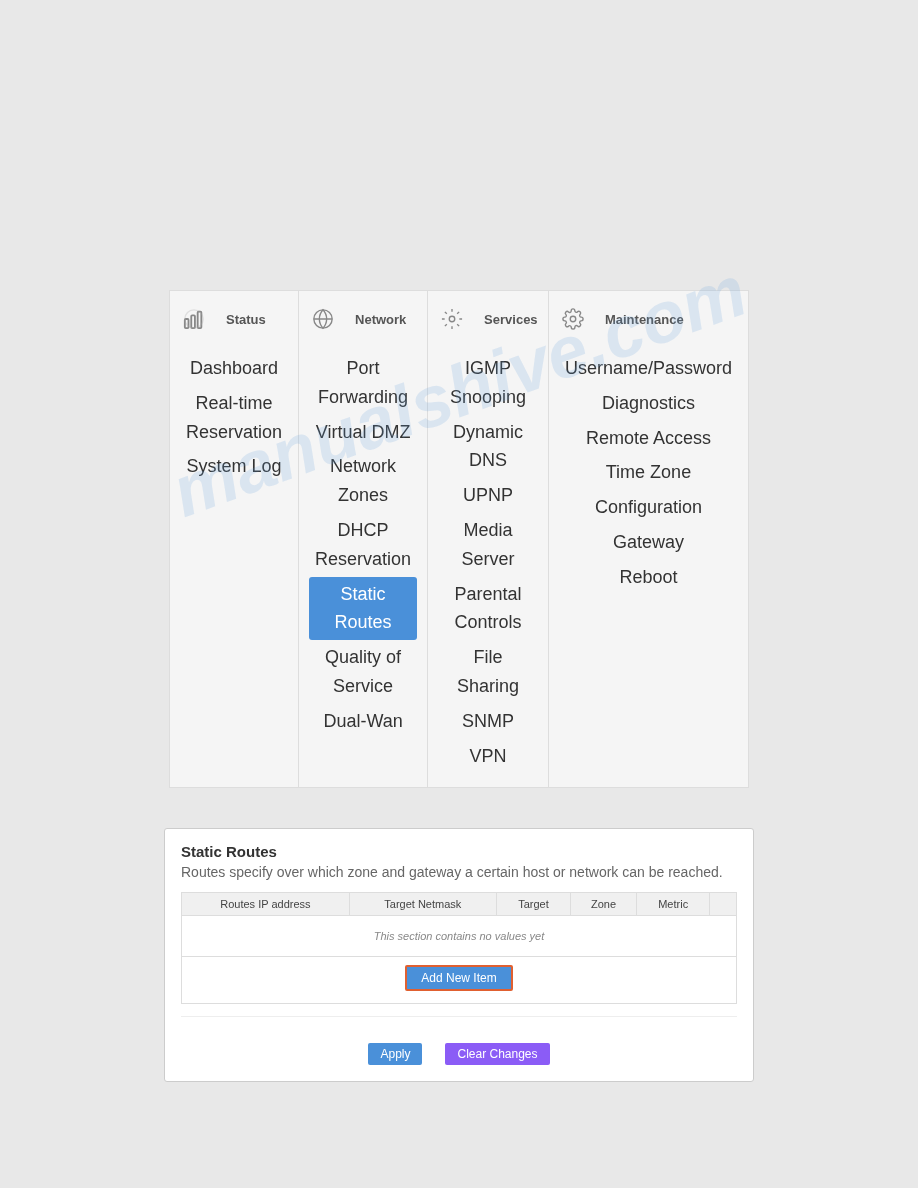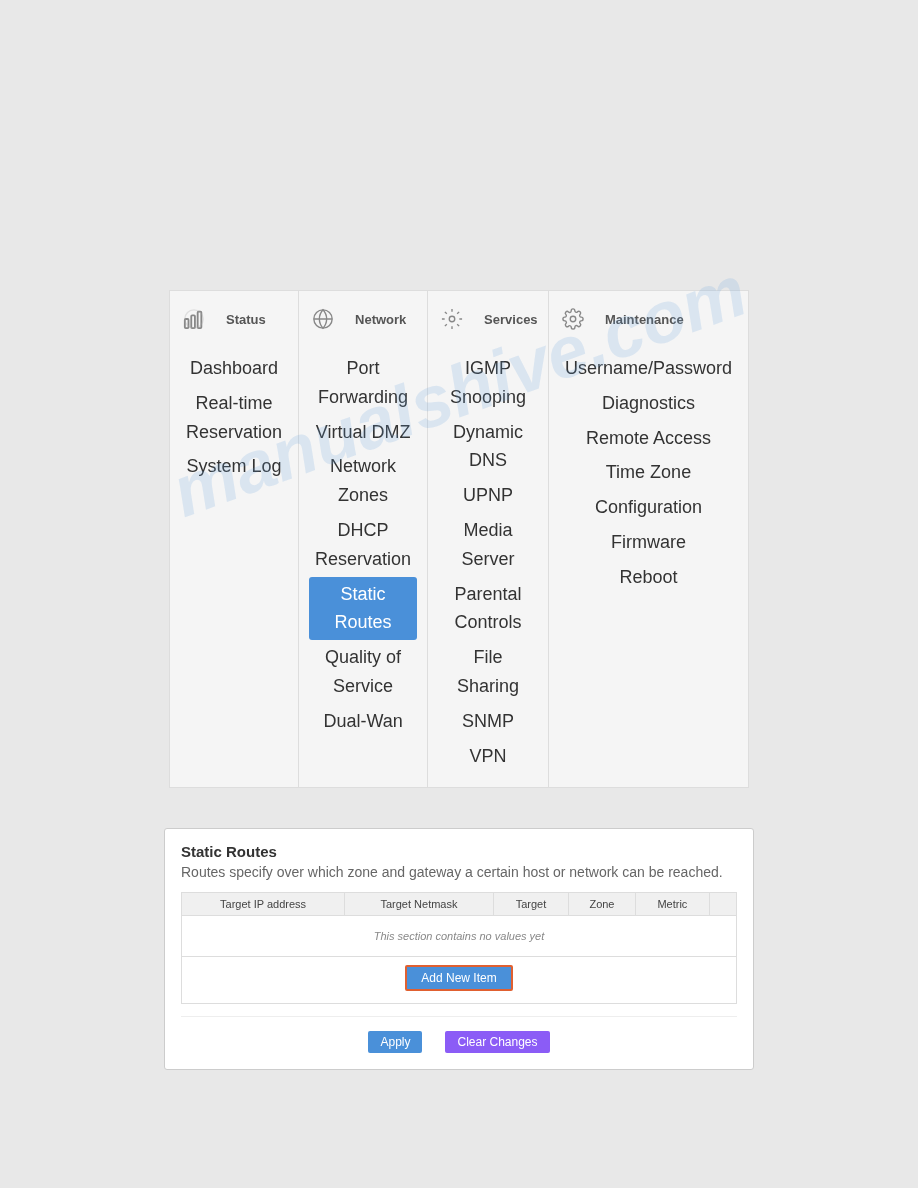--- a/index.html
+++ b/index.html
@@ -163,21 +163,21 @@
       margin: 0 auto;
     }
 
     .add-btn-wrapper {
       text-align: center;
       margin-bottom: 4px;
     }
 
     .routes-actions {
       border-top: 1px solid #eee;
-      padding-top: 14px;
+      padding-top: 26px;
       display: flex;
       gap: 23px;
       justify-content: center;
     }
 
     .btn-apply {
       background: #4a90d9;
       color: white;
       border: none;
       padding: 4px 12px;
@@ -275,34 +275,34 @@
             <path d="M19.4 15a1.65 1.65 0 0 0 .33 1.82l.06.06a2 2 0 0 1-2.83 2.83l-.06-.06a1.65 1.65 0 0 0-1.82-.33 1.65 1.65 0 0 0-1 1.51V21a2 2 0 0 1-4 0v-.09A1.65 1.65 0 0 0 9 19.4a1.65 1.65 0 0 0-1.82.33l-.06.06a2 2 0 0 1-2.83-2.83l.06-.06A1.65 1.65 0 0 0 4.68 15a1.65 1.65 0 0 0-1.51-1H3a2 2 0 0 1 0-4h.09A1.65 1.65 0 0 0 4.6 9a1.65 1.65 0 0 0-.33-1.82l-.06-.06a2 2 0 0 1 2.83-2.83l.06.06A1.65 1.65 0 0 0 9 4.68a1.65 1.65 0 0 0 1-1.51V3a2 2 0 0 1 4 0v.09a1.65 1.65 0 0 0 1 1.51 1.65 1.65 0 0 0 1.82-.33l.06-.06a2 2 0 0 1 2.83 2.83l-.06.06A1.65 1.65 0 0 0 19.4 9a1.65 1.65 0 0 0 1.51 1H21a2 2 0 0 1 0 4h-.09a1.65 1.65 0 0 0-1.51 1z"></path>
           </svg>
         </div>
         <span class="nav-section-title">Maintenance</span>
       </div>
       <span class="nav-item">Username/Password</span>
       <span class="nav-item">Diagnostics</span>
       <span class="nav-item">Remote Access</span>
       <span class="nav-item">Time Zone</span>
       <span class="nav-item">Configuration</span>
-      <span class="nav-item">Firmware</span>
+      <span class="nav-item">Gateway</span>
       <span class="nav-item">Reboot</span>
     </div>
 
   </div>
 
   <div class="routes-panel">
     <div class="routes-title">Static Routes</div>
     <div class="routes-desc">Routes specify over which zone and gateway a certain host or network can be reached.</div>
 
     <table class="routes-table">
       <thead>
         <tr>
-          <th>Target IP address</th>
+          <th>Routes IP address</th>
           <th>Target Netmask</th>
           <th>Target</th>
           <th>Zone</th>
           <th>Metric</th>
           <th></th>
         </tr>
       </thead>
       <tbody>
         <tr class="empty-row">
           <td colspan="6">This section contains no values yet</td>

